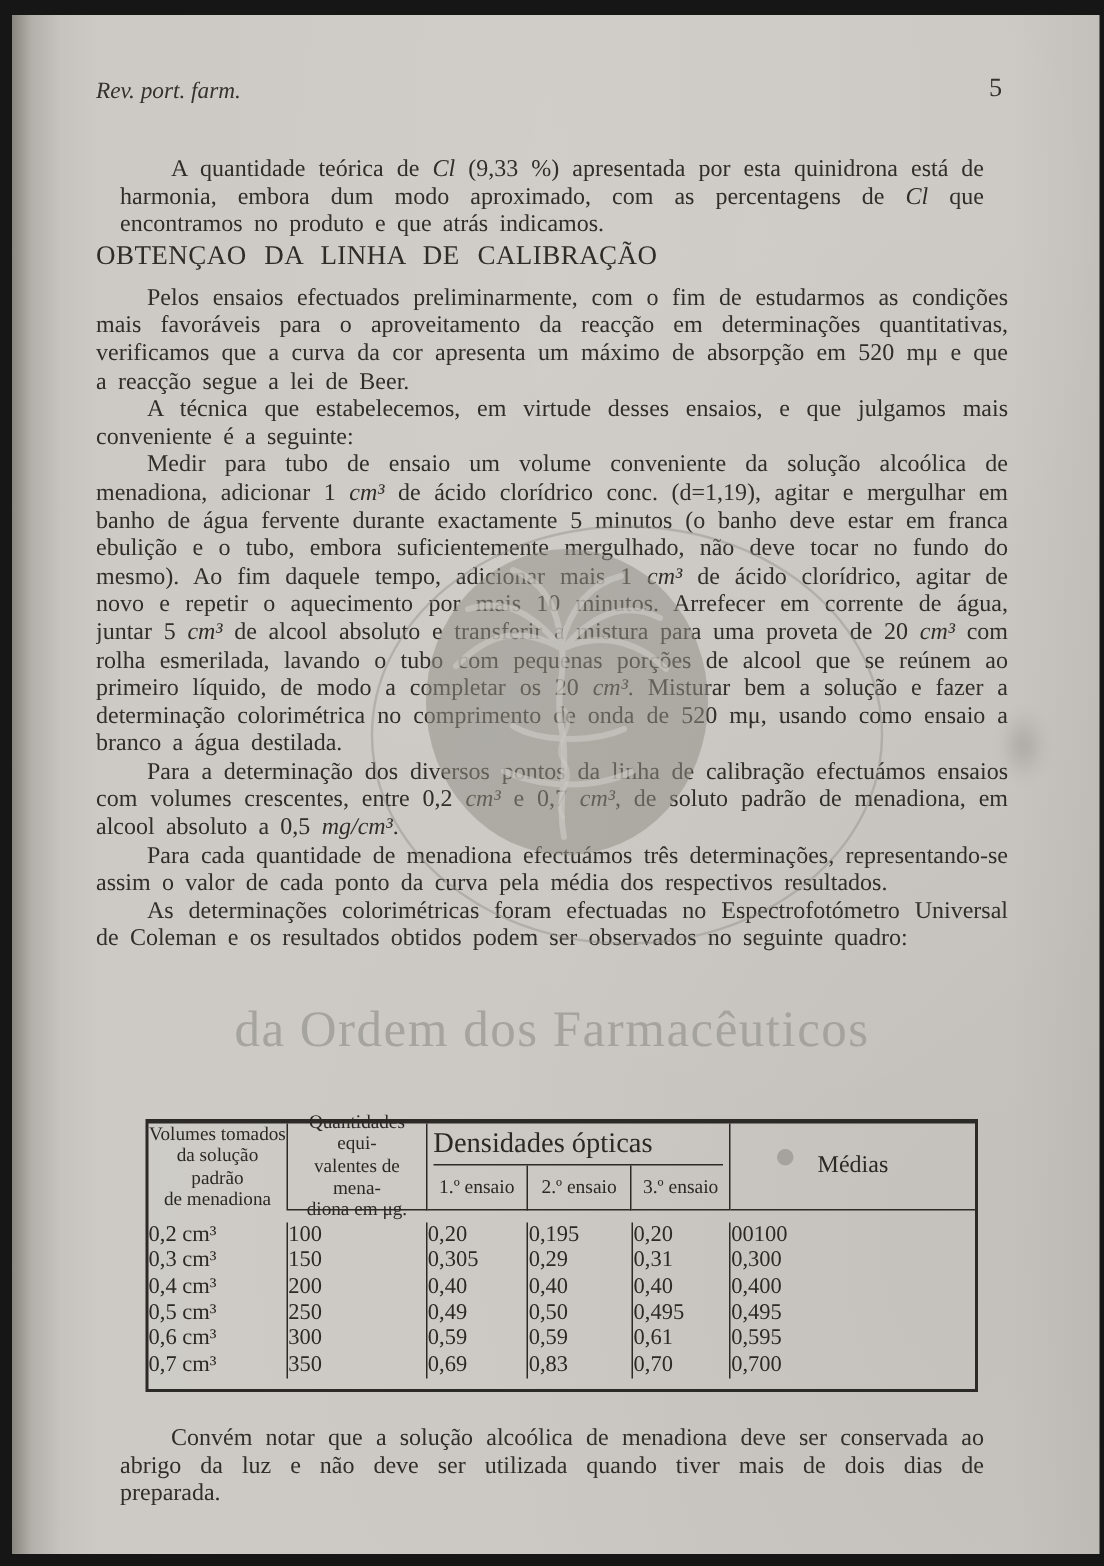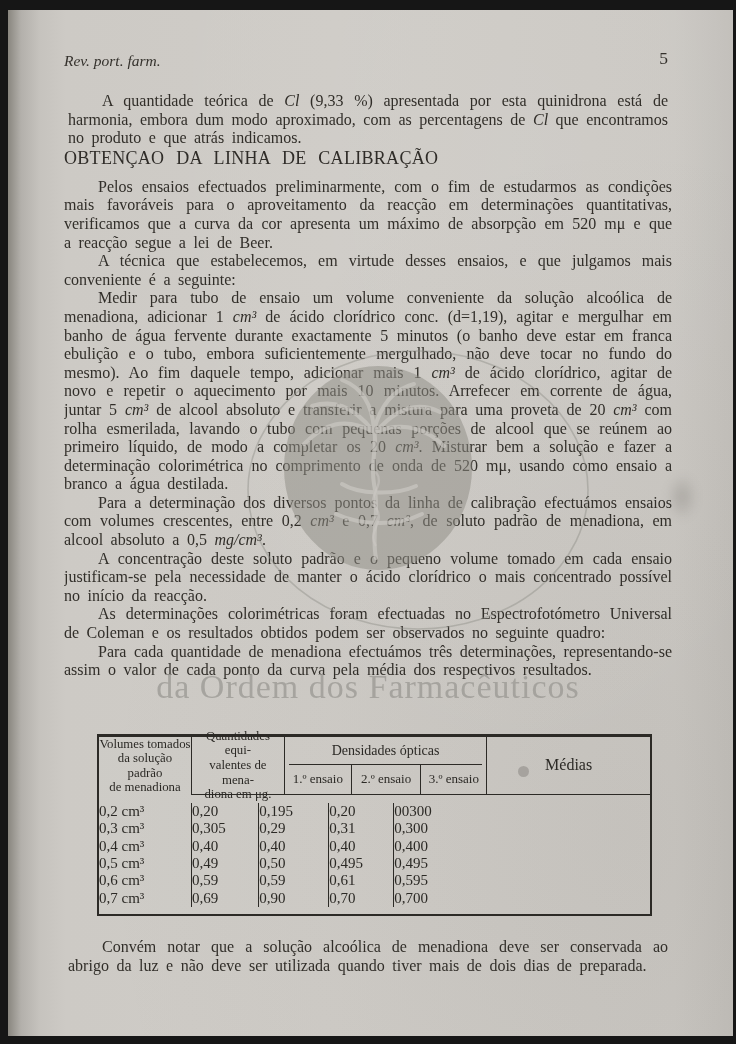--- a/index.html
+++ b/index.html
@@ -13,38 +13,38 @@
           linear-gradient(90deg,#89867f 0px,#b3b0ab 13px,#c6c3be 32px,#cdcac5 58px,#cfccc7 45%,#cbc8c3 92%,#c2bfba 100%);
         color:#2f2c28;}
   .smudge{position:absolute;left:658px;top:463px;width:32px;height:48px;border-radius:50%;
         background:radial-gradient(ellipse,rgba(62,59,54,.20),rgba(62,59,54,0) 70%);filter:blur(4px);}
   
   #runhead{position:absolute;left:56px;top:38px;width:608px;height:24px;}
   #journal{position:absolute;left:0;top:4px;font-style:italic;font-size:15.5px;color:#35322d;}
   #pageno{position:absolute;right:4px;top:0;font-size:17.5px;color:#34312c;}
   
   #content{position:absolute;left:56px;top:78px;width:608px;}
-  .para{margin:4px;text-align:justify;text-indent:34px;font-size:16px;line-height:18.6px;
+  .para{margin:16px;text-align:justify;text-indent:34px;font-size:16px;line-height:18.6px;
         word-spacing:3.5px;color:#312e29;}
   #intro{margin-bottom:0;}
   #heading{height:20px;font-size:18px;letter-spacing:.3px;word-spacing:7px;color:#2f2c28;}
   #flow{margin-top:10px;height:556px;overflow:hidden;}
   #flow .para{margin:0;}
   
   #dtable{position:relative;margin-left:33px;width:551px;margin-top:0;
           border-top:3px solid #2c2a26;border-bottom:2px solid #2c2a26;
           border-left:2px solid #2c2a26;border-right:2px solid #2c2a26;
           color:#2b2925;background:rgba(255,255,255,.02);}
   .thead{display:flex;height:58px;}
   .hcell{box-sizing:border-box;display:flex;flex-direction:column;justify-content:center;
          text-align:center;font-size:12.8px;line-height:14.6px;}
   .hc1{width:16.9%;border-right:1.5px solid #2c2a26;}
   .hc2{width:16.9%;border-right:1.5px solid #2c2a26;border-bottom:1.5px solid #2c2a26;}
   .hgroup{width:36.6%;border-right:1.5px solid #2c2a26;display:flex;flex-direction:column;}
-  .gtitle{height:27px;line-height:27px;font-size:14px;text-align:center;
+  .gtitle{height:27px;line-height:27px;font-size:19px;text-align:left;
           border-bottom:1.5px solid #2c2a26;margin:0 4px;}
   .gsubs{flex:1;display:flex;}
   .gsub{box-sizing:border-box;display:flex;align-items:center;justify-content:center;
         font-size:13px;border-bottom:1.5px solid #2c2a26;}
   .gs1{width:33.2%;border-right:1.5px solid #2c2a26;}
   .gs2{width:34.6%;border-right:1.5px solid #2c2a26;}
   .gs3{width:32.2%;}
   .hcm{width:29.6%;border-bottom:1.5px solid #2c2a26;justify-content:center;font-size:16px;}
   .tbody{display:flex;padding-top:8px;padding-bottom:7px;}
   .tbody-col{box-sizing:border-box;font-size:15px;line-height:17.4px;}
@@ -80,23 +80,22 @@
     <div id="content">
       <p class="para" id="intro">A quantidade teórica de <i>Cl</i> (9,33 %) apresentada por esta quinidrona está de harmonia, embora dum modo aproximado, com as percentagens de <i>Cl</i> que encontramos no produto e que atrás indicamos.</p>
 
       <div id="heading">OBTENÇAO DA LINHA DE CALIBRAÇÃO</div>
 
       <div id="flow">
           <p class="para">Pelos ensaios efectuados preliminarmente, com o fim de estudarmos as condições mais favoráveis para o aproveitamento da reacção em determinações quantitativas, verificamos que a curva da cor apresenta um máximo de absorpção em 520 mμ e que a reacção segue a lei de Beer.</p>
           <p class="para">A técnica que estabelecemos, em virtude desses ensaios, e que julgamos mais conveniente é a seguinte:</p>
           <p class="para">Medir para tubo de ensaio um volume conveniente da solução alcoólica de menadiona, adicionar 1 <i>cm³</i> de ácido clorídrico conc. (d=1,19), agitar e mergulhar em banho de água fervente durante exactamente 5 minutos (o banho deve estar em franca ebulição e o tubo, embora suficientemente mergulhado, não deve tocar no fundo do mesmo). Ao fim daquele tempo, adicionar mais 1 <i>cm³</i> de ácido clorídrico, agitar de novo e repetir o aquecimento por mais 10 minutos. Arrefecer em corrente de água, juntar 5 <i>cm³</i> de alcool absoluto e transferir a mistura para uma proveta de 20 <i>cm³</i> com rolha esmerilada, lavando o tubo com pequenas porções de alcool que se reúnem ao primeiro líquido, de modo a completar os 20 <i>cm³</i>. Misturar bem a solução e fazer a determinação colorimétrica no comprimento de onda de 520 mμ, usando como ensaio a branco a água destilada.</p>
           <p class="para">Para a determinação dos diversos pontos da linha de calibração efectuámos ensaios com volumes crescentes, entre 0,2 <i>cm³</i> e 0,7 <i>cm³</i>, de soluto padrão de menadiona, em alcool absoluto a 0,5 <i>mg/</i><i>cm³</i>.</p>
-          <p class="para">A concentração deste soluto padrão e o pequeno volume tomado em cada ensaio justificam-se pela necessidade de manter o ácido clorídrico o mais concentrado possível no início da reacção.</p>
+          <p class="para">Para cada quantidade de menadiona efectuámos três determinações, representando-se assim o valor de cada ponto da curva pela média dos respectivos resultados.</p>
           <p class="para">As determinações colorimétricas foram efectuadas no Espectrofotómetro Universal de Coleman e os resultados obtidos podem ser observados no seguinte quadro:</p>
-          <p class="para">Para cada quantidade de menadiona efectuámos três determinações, representando-se assim o valor de cada ponto da curva pela média dos respectivos resultados.</p>
         </div>
 
       <div id="dtable">
         <div class="thead">
           <div class="hcell hc1">
             <div>Volumes tomados</div>
             <div>da solução padrão</div>
             <div>de menadiona</div>
           </div>
           <div class="hcell hc2">
@@ -116,46 +115,54 @@
         </div>
         <div class="tbody">
           <div class="tbody-col bc0">
               <div>0,2 cm³</div>
               <div>0,3 cm³</div>
               <div>0,4 cm³</div>
               <div>0,5 cm³</div>
               <div>0,6 cm³</div>
               <div>0,7 cm³</div>
             </div>
+          <div class="tbody-col bc1">
+              <div>100</div>
+              <div>150</div>
+              <div>200</div>
+              <div>250</div>
+              <div>300</div>
+              <div>350</div>
+            </div>
           <div class="tbody-col bc2">
               <div>0,20</div>
               <div>0,305</div>
               <div>0,40</div>
               <div>0,49</div>
               <div>0,59</div>
               <div>0,69</div>
             </div>
           <div class="tbody-col bc3">
               <div>0,195</div>
               <div>0,29</div>
               <div>0,40</div>
               <div>0,50</div>
               <div>0,59</div>
-              <div>0,90</div>
+              <div>0,83</div>
             </div>
           <div class="tbody-col bc4">
               <div>0,20</div>
               <div>0,31</div>
               <div>0,40</div>
               <div>0,495</div>
               <div>0,61</div>
               <div>0,70</div>
             </div>
           <div class="tbody-col bc5">
-              <div>00300</div>
+              <div>00100</div>
               <div>0,300</div>
               <div>0,400</div>
               <div>0,495</div>
               <div>0,595</div>
               <div>0,700</div>
             </div>
         </div>
       </div>
 
       <p class="para" id="closing">Convém notar que a solução alcoólica de menadiona deve ser conservada ao abrigo da luz e não deve ser utilizada quando tiver mais de dois dias de preparada.</p>

